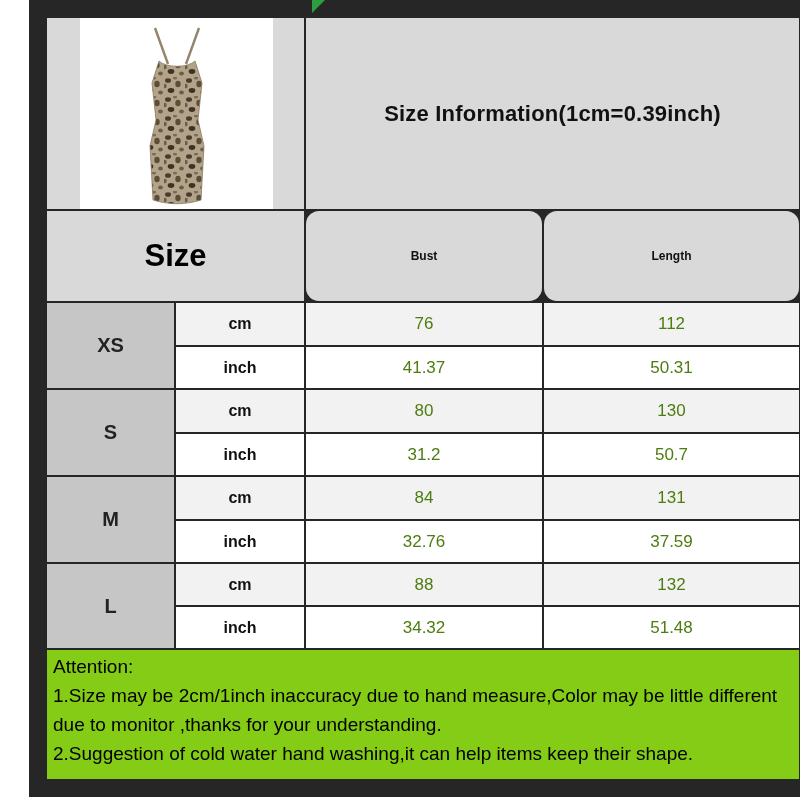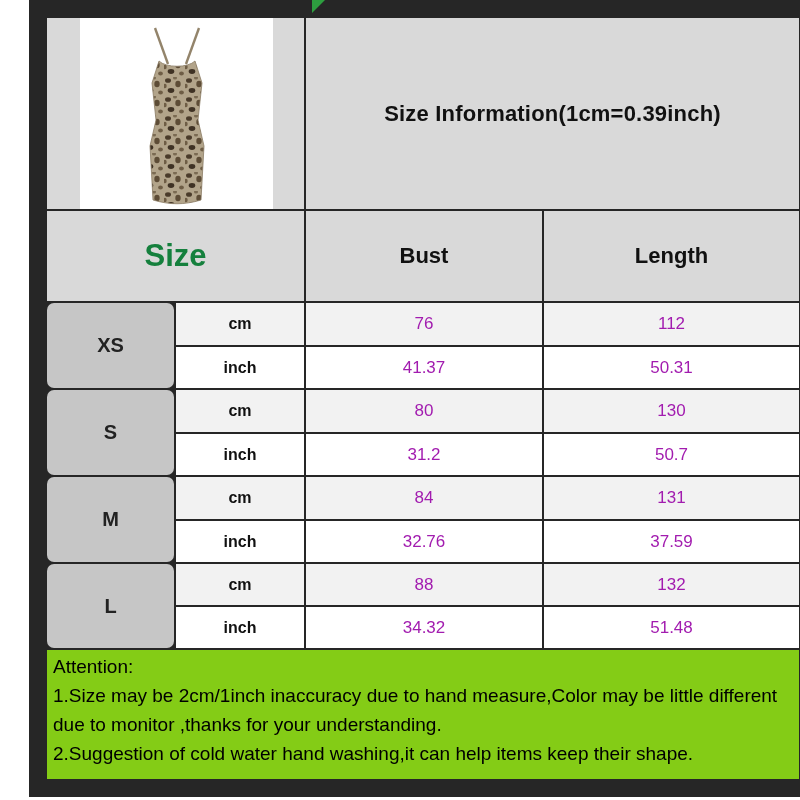--- a/index.html
+++ b/index.html
@@ -12,25 +12,25 @@
     box-sizing:border-box;background:#262626;padding:18px;
     display:grid;gap:2px;
     grid-template-columns:127px 128px 236px 1fr;
     grid-template-rows:191px 90px 42px 41px 42px 41px 42px 41px 41px 41px 1fr;
   }
   .cell{display:flex;align-items:center;justify-content:center;background:#ffffff;}
   .hdr-bg{background:#d9d9d9;}
   .title-cell{grid-column:3/5;grid-row:1;font-weight:bold;font-size:22px;letter-spacing:0.2px;color:#111;}
   .image-cell{grid-column:1/3;grid-row:1;background:#d9d9d9;position:relative;}
   .photo-area{position:absolute;left:33px;top:0;bottom:0;width:193px;background:#ffffff;display:flex;align-items:flex-end;justify-content:center;}
-  .size-header{grid-column:1/3;grid-row:2;font-weight:bold;font-size:31px;color:#15803d;}
-  .col-header{font-weight:bold;font-size:22px;color:#111;}
-  .size-lbl{grid-column:1;background:#c6c6c6;font-weight:bold;font-size:20px;color:#222;border-radius:7px;}
+  .size-header{grid-column:1/3;grid-row:2;font-weight:bold;font-size:31px;color:#000000;}
+  .col-header{font-weight:bold;font-size:12px;color:#111;border-radius:13px;}
+  .size-lbl{grid-column:1;background:#c6c6c6;font-weight:bold;font-size:20px;color:#222;}
   .unit-lbl{grid-column:2;font-weight:bold;font-size:16px;color:#111;}
-  .val{font-size:17px;color:#a21caf;}
+  .val{font-size:17px;color:#4d7c0f;}
   .cm-bg{background:#f2f2f2;}
   .inch-bg{background:#ffffff;}
   .attention-cell{
     grid-column:1/5;grid-row:11;background:#84cc16;display:block;
     padding:3px 8px 0 6px;font-size:19px;line-height:1.52;color:#000;
   }
   .attention-cell p{margin:0;}
   .green-marker{
     position:absolute;left:283px;top:0;width:0;height:0;
     border-top:13px solid #2d9e3f;border-right:13px solid transparent;

